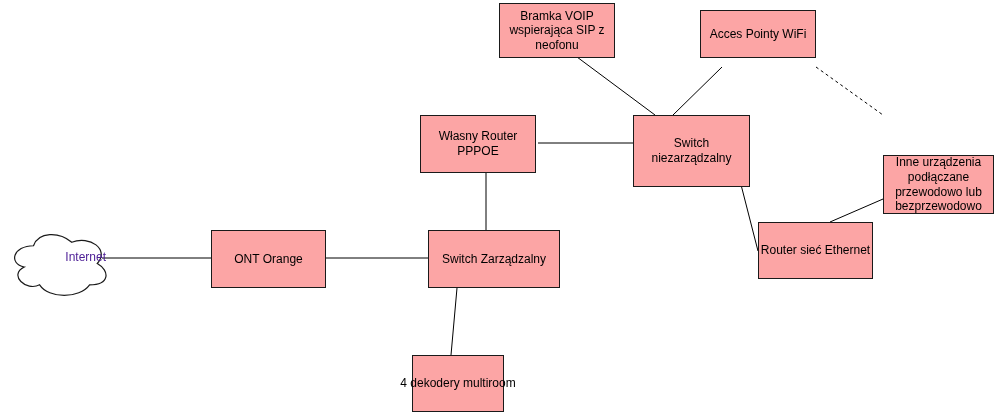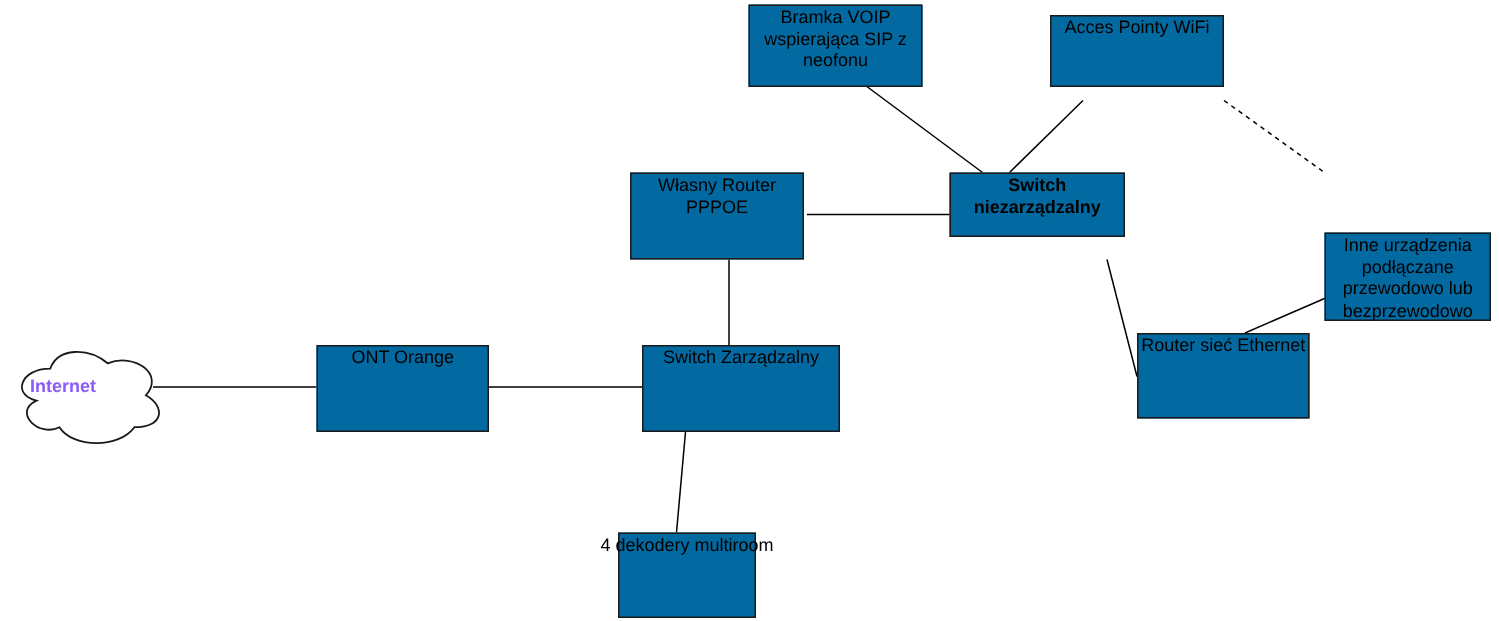--- a/index.html
+++ b/index.html
@@ -12,46 +12,45 @@
     font-family: "Liberation Sans", sans-serif;
     overflow: hidden;
   }
   .edge-layer {
     position: absolute;
     left: 0; top: 0;
     width: 999px; height: 414px;
   }
   .node {
     position: absolute;
-    background: #0369a1;
+    background: #fca5a5;
     border: 1px solid #1a1a1a;
     display: flex;
-    align-items: flex-start;
+    align-items: center;
     justify-content: center;
     text-align: center;
     font-size: 12px;
     line-height: 1.22;
     color: #000000;
     padding: 0 1px;
   }
   .node.nowrap { white-space: nowrap; }
   .cloud-label {
     position: absolute;
     left: 20px; top: 250px;
     width: 86px;
-    text-align: left;
+    text-align: right;
     font-size: 12px;
-    color: #8b5cf6;
-    font-weight: bold;
+    color: #4c1d95;
   }
   
   #n-ont               { left: 211px; top: 230px; width: 115px; height: 58px; }
   #n-switch-managed    { left: 428px; top: 230px; width: 132px; height: 58px; }
   #n-router-pppoe      { left: 420px; top: 115px; width: 116px; height: 58px; }
-  #n-switch-unmanaged  { left: 633px; top: 115px; width: 117px; height: 43px; font-weight: bold; }
+  #n-switch-unmanaged  { left: 633px; top: 115px; width: 117px; height: 72px; }
   #n-voip-gateway      { left: 499px; top:   3px; width: 116px; height: 55px; }
   #n-access-points     { left: 700px; top:  10px; width: 116px; height: 48px; }
   #n-other-devices     { left: 883px; top: 115px; width: 111px; height: 59px; margin-top: 40px; }
   #n-home-ethernet     { left: 758px; top: 222px; width: 115px; height: 57px; }
   #n-decoders          { left: 412px; top: 355px; width: 92px; height: 57px; }
 </style>
 </head>
 <body>
 
 <div class="canvas">

